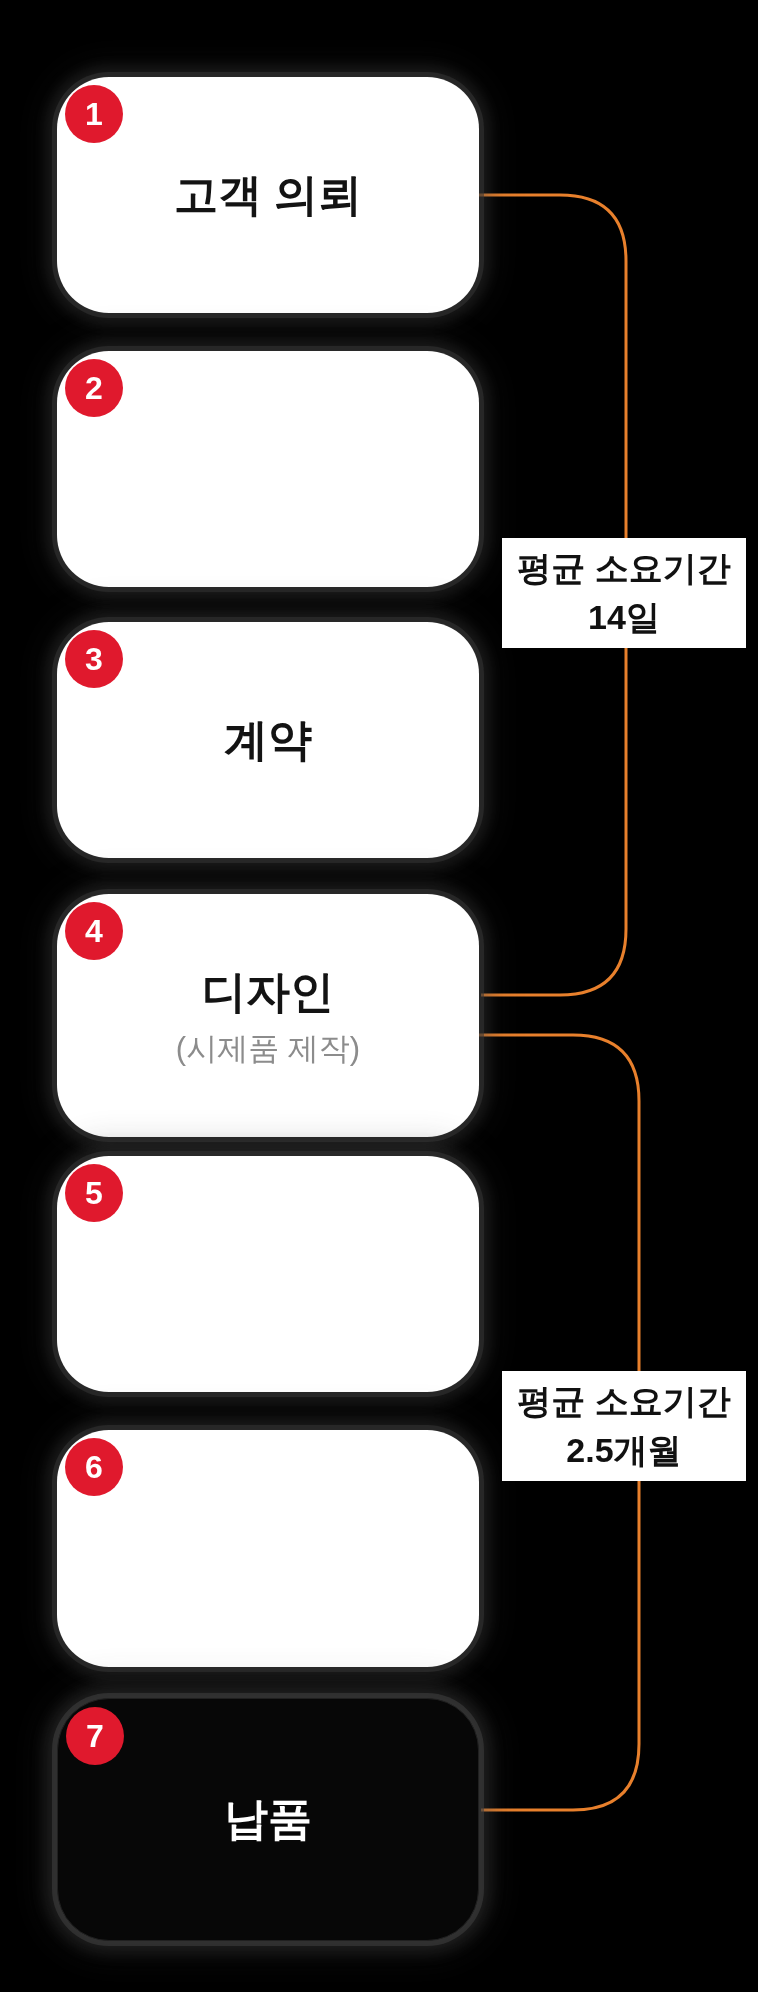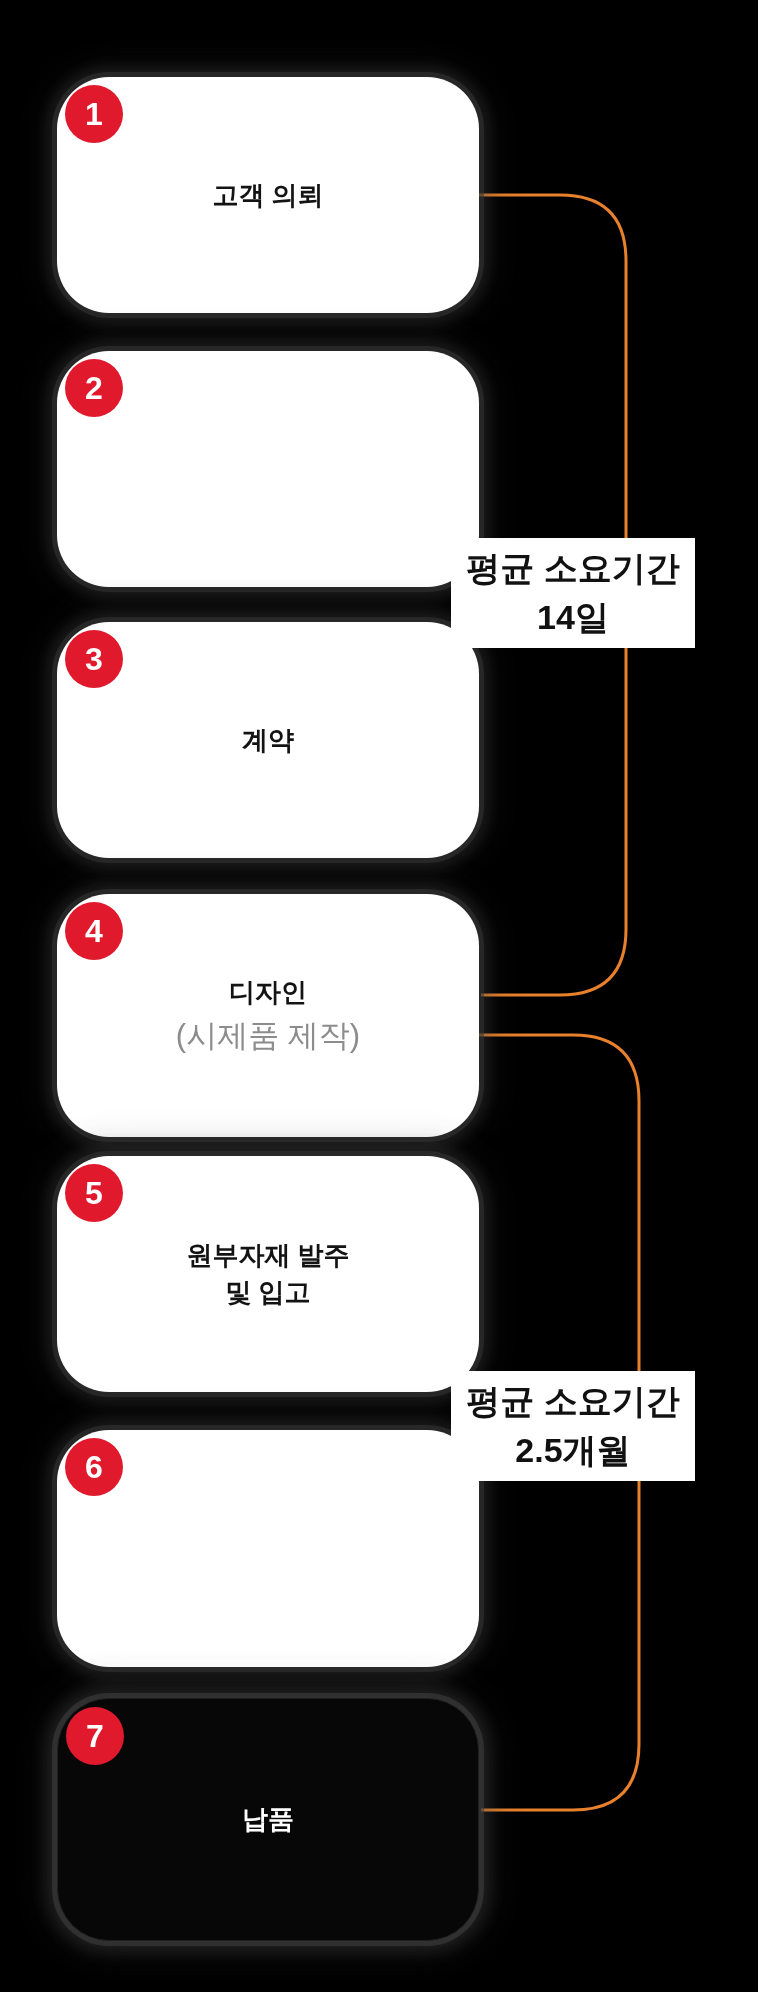--- a/index.html
+++ b/index.html
@@ -40,21 +40,21 @@
     justify-content: center;
     text-align: center;
     
     box-shadow:
       0 0 0 5px rgba(52,52,52,0.55),
       0 0 14px 10px rgba(72,72,72,0.30),
       0 0 30px 18px rgba(60,60,60,0.16);
     z-index: 2;
   }
   .card .title {
-    font-size: 26px;
+    font-size: 44px;
     font-weight: bold;
     color: var(--card-text, #131313);
     white-space: pre-line;
     line-height: 1.42;
   }
   .card .subtitle {
     font-size: 31px;
     font-weight: normal;
     color: var(--subtitle-text, #8c8c8c);
     line-height: 1.4;
@@ -88,21 +88,21 @@
   .c1 { top: 77px;   height: 236px; }
   .c2 { top: 351px;  height: 236px; }
   .c3 { top: 622px;  height: 236px; }
   .c4 { top: 894px;  height: 243px; }
   .c5 { top: 1156px; height: 236px; }
   .c6 { top: 1430px; height: 237px; }
   .c7 { top: 1698px; height: 243px; }
 
   .duration-label {
     position: absolute;
-    left: 451px;
+    left: 502px;
     width: 244px;
     height: 110px;
     background: var(--label-background, #ffffff);
     color: var(--label-text, #111111);
     display: flex;
     flex-direction: column;
     align-items: center;
     justify-content: center;
     font-weight: bold;
     font-size: 34px;
@@ -148,22 +148,20 @@
       <span>4</span>
     </div>
     <div class="title">디자인</div>
     <div class="subtitle">(시제품 제작)</div>
   </div>
 
   <div class="card light c5">
     <div class="badge">
       <span>5</span>
     </div>
-    <div class="title">원부자재 발주
-및 입고</div>
   </div>
 
   <div class="card light c6">
     <div class="badge">
       <span>6</span>
     </div>
   </div>
 
   <div class="card dark c7">
     <div class="badge">

